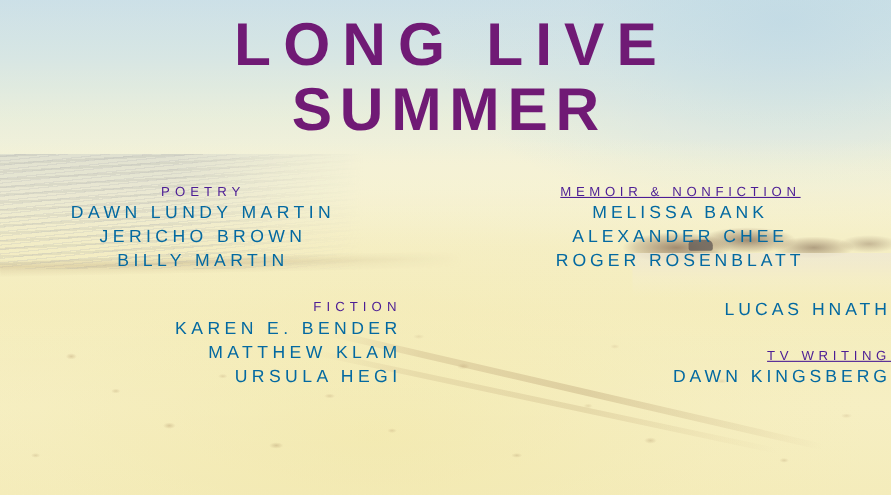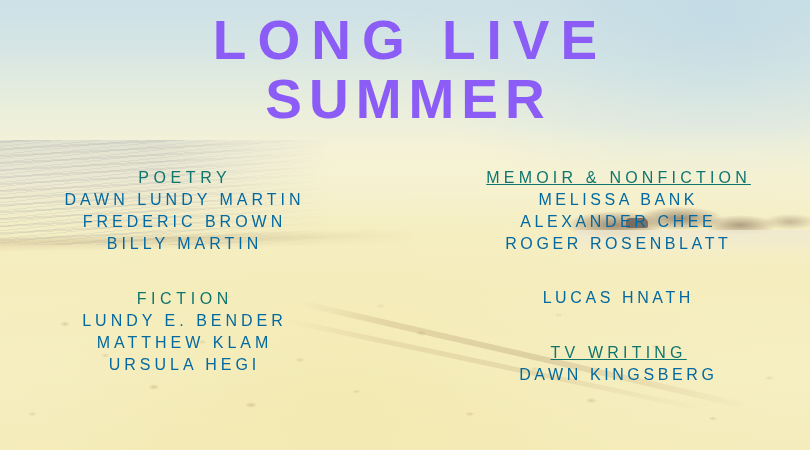--- a/index.html
+++ b/index.html
@@ -179,21 +179,21 @@
   .content {
     position:absolute; inset:0;
     z-index:5;
   }
 
   .title {
     position:absolute;
     top:14px; left:0; right:0;
     text-align:center;
     font-weight:700;
-    color:#8b5cf6;
+    color:#701a75;
     line-height:0.98;
   }
   .title-line1 {
     display:block;
     font-size:55px;
     letter-spacing:11px;
     text-indent:11px;
   }
   .title-line2 {
     display:block;
@@ -206,25 +206,25 @@
   .columns {
     position:absolute;
     top:166px; left:0; right:0;
     display:flex;
     align-items:flex-start;
   }
   .col-left  { width:50%; padding-right:40px; }
   .col-right { width:50%; padding-left:18px; }
 
   .category { text-align:center; }
-  .category + .category { margin-top:32px; }
+  .category + .category { margin-top:22px;text-align:right; }
 
   .cat-heading {
-    color:#0f766e;
-    font-size:16px;
+    color:#4c1d95;
+    font-size:12px;
     font-weight:400;
     letter-spacing:4.6px;
     text-indent:4.6px;
     line-height:1.45;
     white-space:nowrap;
   }
   .cat-name {
     color:#0369a1;
     font-size:16px;
     font-weight:400;
@@ -260,26 +260,26 @@
     <h1 class="title">
       <span class="title-line1">LONG LIVE</span>
       <span class="title-line2">SUMMER</span>
     </h1>
 
     <div class="columns">
       <div class="col-left">
           <div class="category">
             <div class="cat-heading">POETRY</div>
             <div class="cat-name">DAWN LUNDY MARTIN</div>
-            <div class="cat-name">FREDERIC BROWN</div>
+            <div class="cat-name">JERICHO BROWN</div>
             <div class="cat-name">BILLY MARTIN</div>
           </div>
           <div class="category">
             <div class="cat-heading">FICTION</div>
-            <div class="cat-name">LUNDY E. BENDER</div>
+            <div class="cat-name">KAREN E. BENDER</div>
             <div class="cat-name">MATTHEW KLAM</div>
             <div class="cat-name">URSULA HEGI</div>
           </div>
         </div>
       <div class="col-right">
           <div class="category">
             <div class="cat-heading">MEMOIR &amp; NONFICTION</div>
             <div class="cat-name">MELISSA BANK</div>
             <div class="cat-name">ALEXANDER CHEE</div>
             <div class="cat-name">ROGER ROSENBLATT</div>

